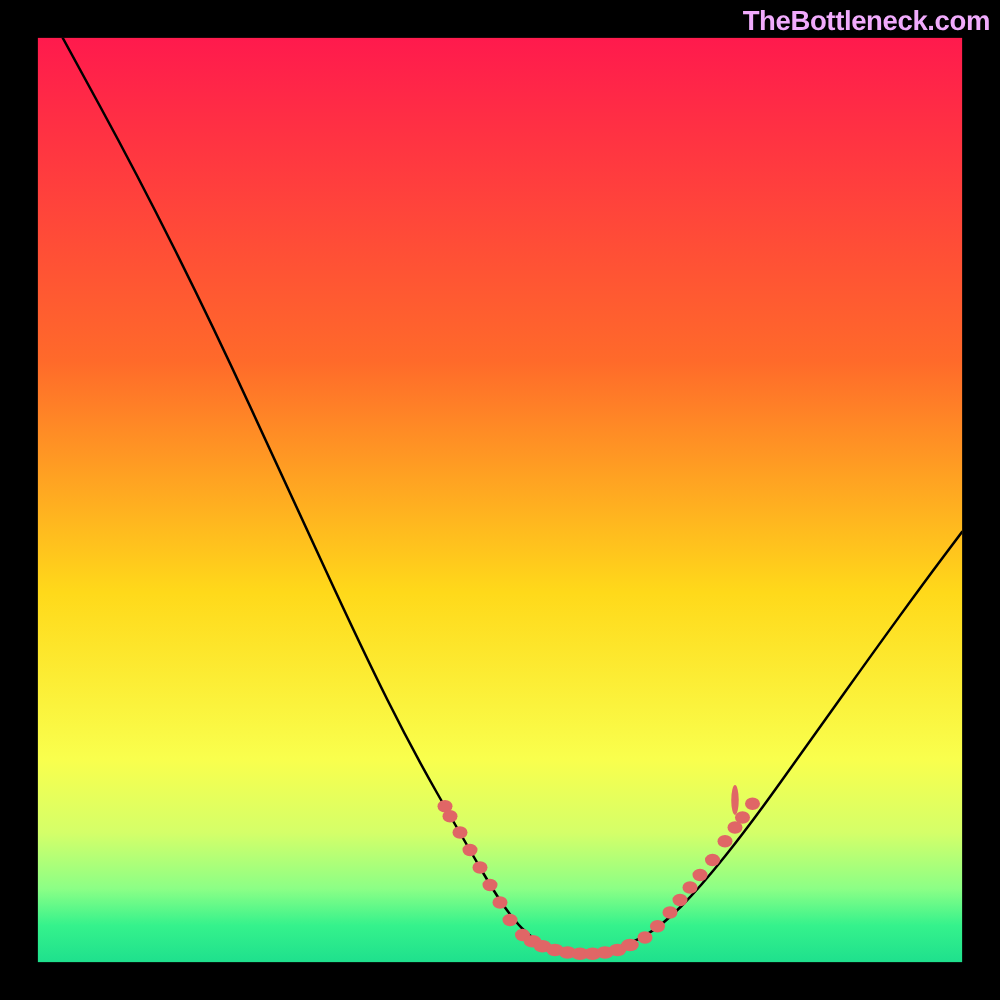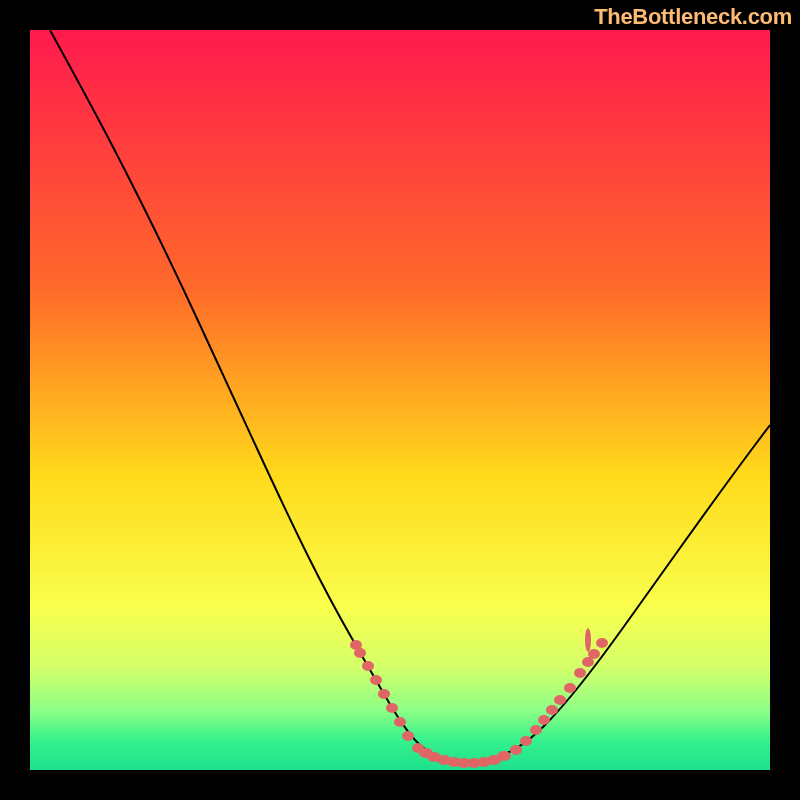--- a/index.html
+++ b/index.html
@@ -18,21 +18,21 @@
     height: 740px;
     overflow: hidden;
   }
   .watermark {
     position: absolute;
     top: 4px;
     right: 8px;
     font-family: Arial, Helvetica, sans-serif;
     font-weight: bold;
     font-size: 22px;
-    color: #fdba74;
+    color: #f0abfc;
     letter-spacing: -0.3px;
     z-index: 10;
   }
   svg { display: block; }
 </style>
 </head>
 <body>
 
 <div class="watermark">TheBottleneck.com</div>
 

